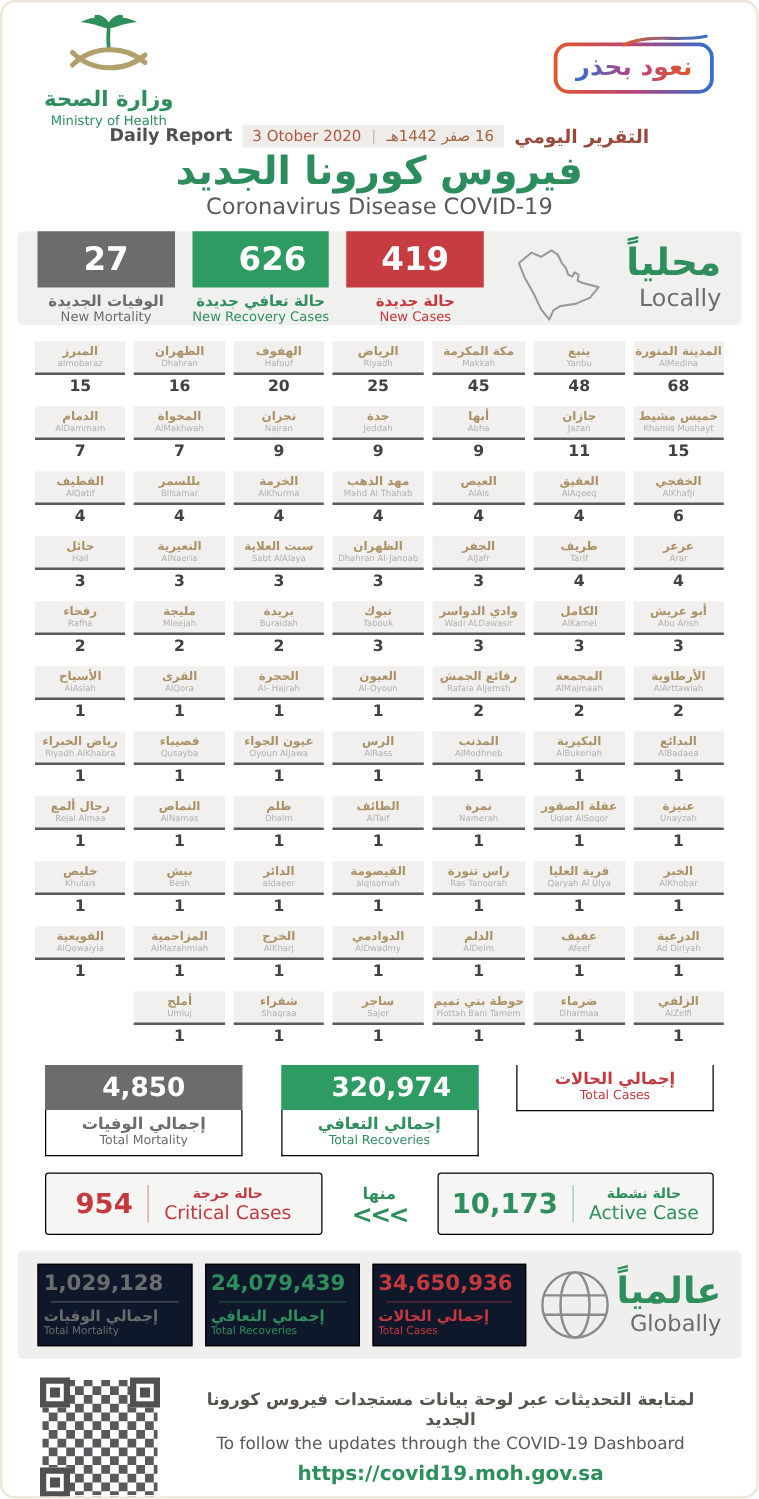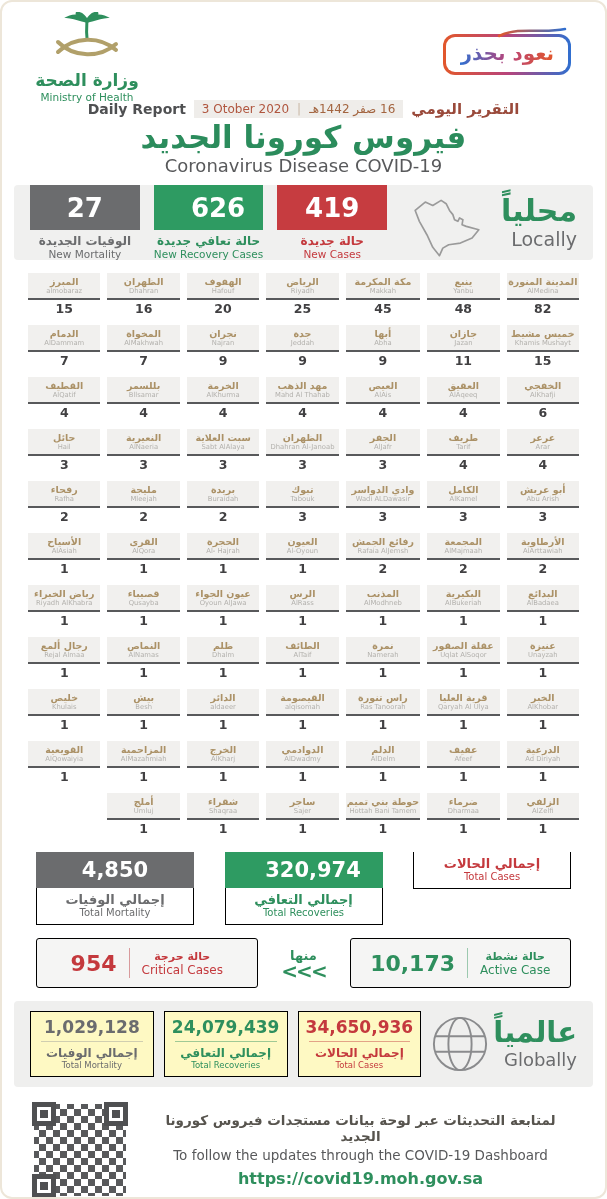--- a/index.html
+++ b/index.html
@@ -73,29 +73,29 @@
   .bd-gray { border-color:#c9c9c9; } .bd-green { border-color:#9cc9af; } .bd-red { border-color:#d9999b; }
 
   
   .statusrow { display:flex; align-items:center; margin:13px 34px 0; gap:10px; }
   .sbox { flex:1; height:50px; background:#f5f5f4; border:1px solid; border-radius:3px;
           display:flex; align-items:center; justify-content:center; gap:12px; }
   .sbox .num { font-size:22px; font-weight:bold; }
   .sbox .vline { width:1px; height:30px; }
   .vl-red { background:#d89a9c; } .vl-green { background:#9cc9af; }
   .sbox .lar { font-size:11px; font-weight:bold; text-align:center; }
-  .sbox .len { font-size:12px; text-align:center; }
+  .sbox .len { font-size:15px; text-align:center; }
   .menha { width:72px; text-align:center; }
   .menha .m1 { color:#2e8f5d; font-size:13px; font-weight:bold; }
   .menha .m2 { color:#2e8f5d; font-size:20px; font-weight:bold; letter-spacing:-2px; line-height:.8; }
 
   
   .global { margin:13px 12px 0; background:#efefee; border-radius:4px; padding:10px 16px;
             display:flex; align-items:center; gap:10px; }
-  .gbox { width:124px; background:#fef9c3; border:1px solid; text-align:center; padding:5px 4px 6px; }
+  .gbox { width:124px; background:#0f172a; border:1px solid; padding:5px 4px 6px; }
   .gbox .num { font-size:17px; font-weight:bold; }
   .gbox .line { height:1px; margin:4px 6px; opacity:.45; }
   .ln-gray{background:#9a9a9a;} .ln-green{background:#2e8f5d;} .ln-red{background:#c4393d;}
   .gbox .lar { font-size:12px; font-weight:bold; }
   .gbox .len { font-size:8.5px; }
   .global-head { margin-left:auto; display:flex; align-items:center; gap:4px; }
   .global-head .txt { text-align:right; }
   .global-head .ar { color:#2e8f5d; font-size:29px; font-weight:bold; line-height:1; }
   .global-head .en { color:#6b6c6e; font-size:18px; margin-top:2px; }
 
@@ -192,21 +192,21 @@
       </div>
     </div>
   </div>
 
   <div class="grid" id="city-grid">
     <div class="city">
       <div class="city-name">
         <div class="city-ar">المدينة المنورة</div>
         <div class="city-en">AlMedina</div>
       </div>
-      <div class="city-num">82</div>
+      <div class="city-num">68</div>
     </div>
 
     <div class="city">
       <div class="city-name">
         <div class="city-ar">ينبع</div>
         <div class="city-en">Yanbu</div>
       </div>
       <div class="city-num">48</div>
     </div>
 

